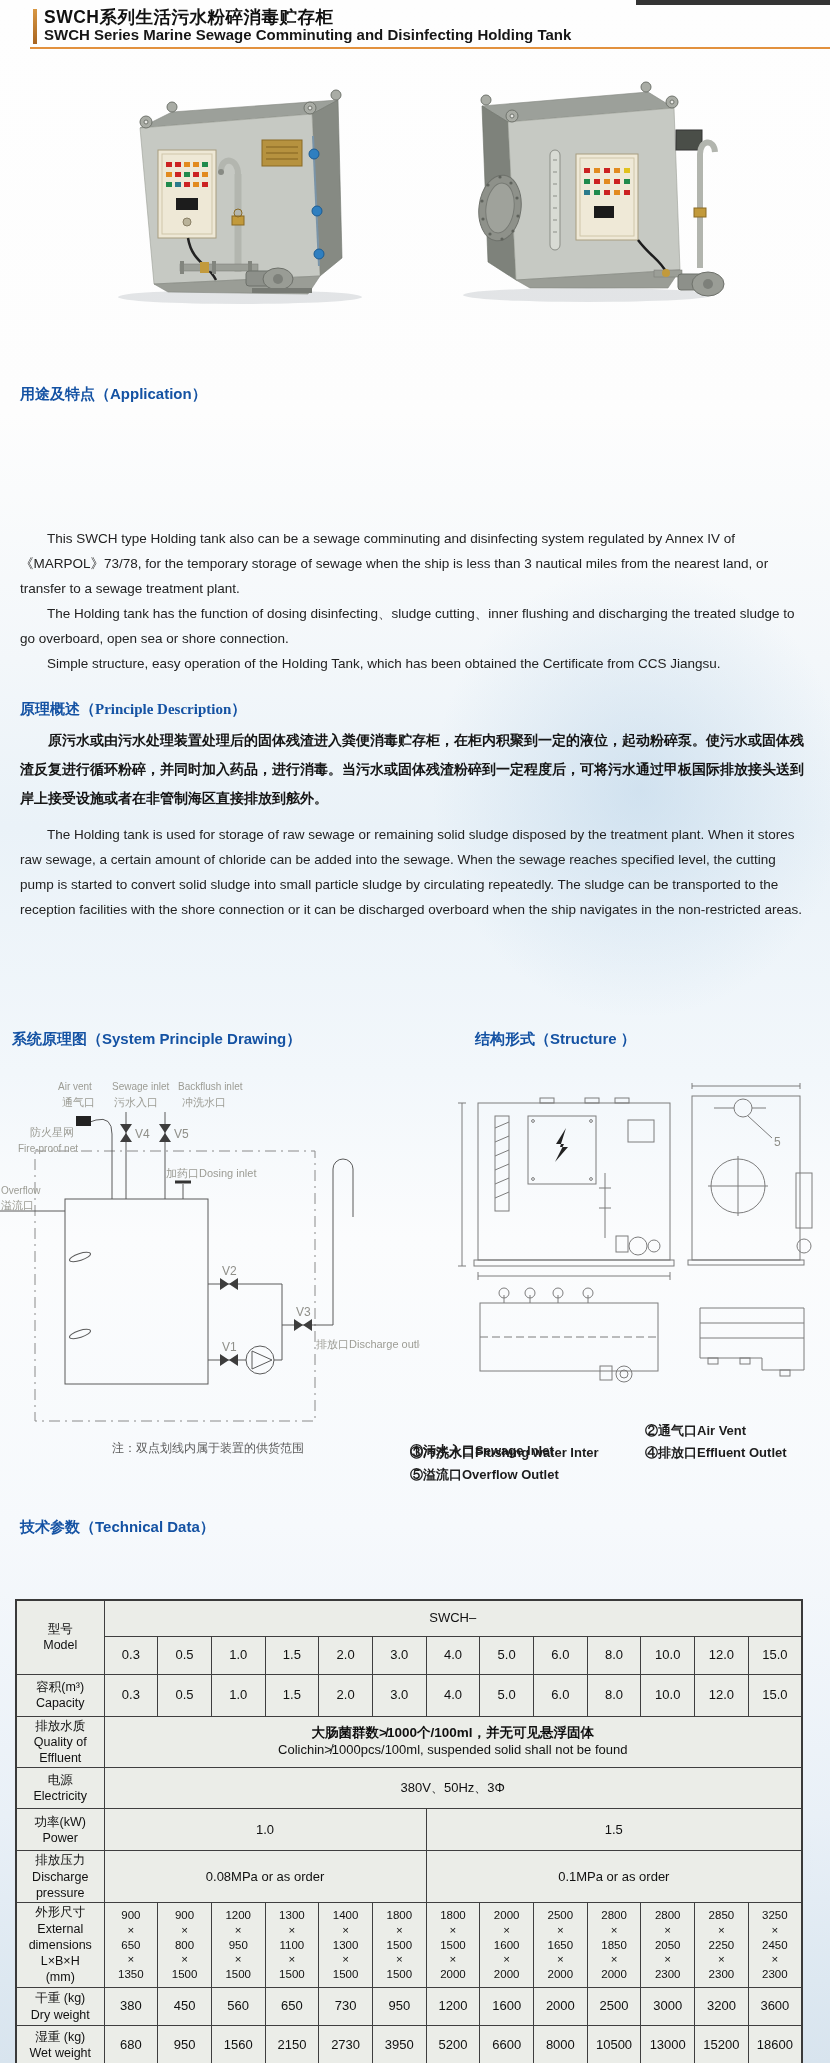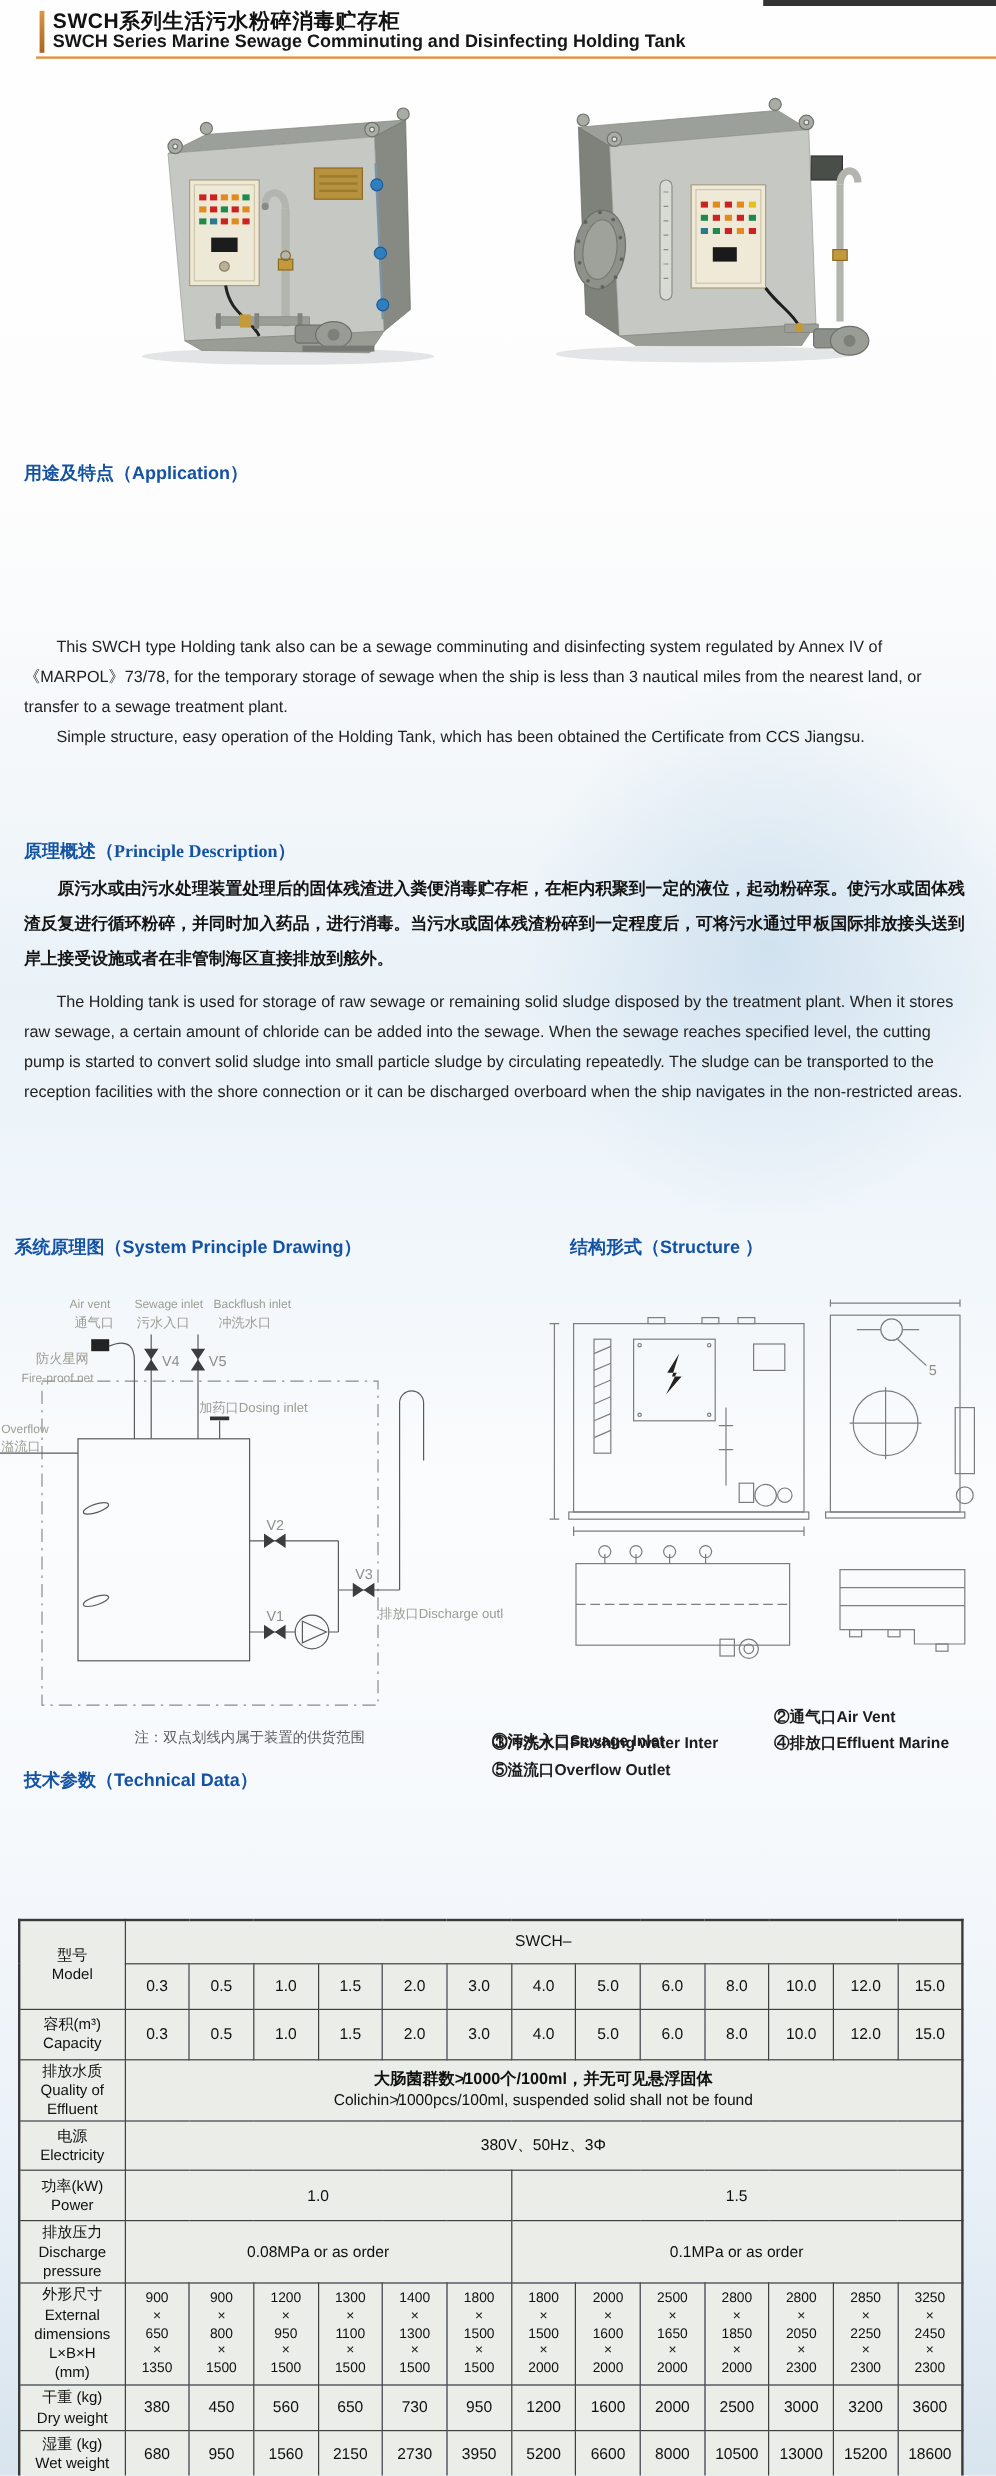--- a/index.html
+++ b/index.html
@@ -197,20 +197,21 @@
       <circle cx="258" cy="215" r="4" fill="#c29a3c"></circle>
       <rect x="270" y="216" width="26" height="16" rx="3" fill="#8d908a" stroke="#6d706a"></rect>
       <ellipse cx="300" cy="226" rx="16" ry="12" fill="#9a9d96" stroke="#6d706a"></ellipse>
       <circle cx="300" cy="226" r="5" fill="#7d807a"></circle>
     </g>
   </svg>
 
   <div class="abs sec-h" style="left:20px;top:385px;">用途及特点（Application）</div>
   <div class="abs en-block" style="left:20px;top:526px;">
     <p>This SWCH type Holding tank also can be a sewage comminuting and disinfecting system regulated by Annex IV of 《MARPOL》73/78, for the temporary storage of sewage when the ship is less than 3 nautical miles from the nearest land, or transfer to a sewage treatment plant.</p>
+    <p>The Holding tank has the function of dosing disinfecting、sludge cutting、inner flushing and discharging the treated sludge to go overboard, open sea or shore connection.</p>
     <p>Simple structure, easy operation of the Holding Tank, which has been obtained the Certificate from CCS Jiangsu.</p>
   </div>
 
   <div class="abs sec-h" style="left:20px;top:700px;font-family:Liberation Serif, serif;">原理概述（Principle Description）</div>
   <div class="abs cn-block" style="left:20px;top:726px;">
     <p>原污水或由污水处理装置处理后的固体残渣进入粪便消毒贮存柜，在柜内积聚到一定的液位，起动粉碎泵。使污水或固体残渣反复进行循环粉碎，并同时加入药品，进行消毒。当污水或固体残渣粉碎到一定程度后，可将污水通过甲板国际排放接头送到岸上接受设施或者在非管制海区直接排放到舷外。</p>
   </div>
   <div class="abs en-block" style="left:20px;top:822px;">
     <p>The Holding tank is used for storage of raw sewage or remaining solid sludge disposed by the treatment plant. When it stores raw sewage, a certain amount of chloride can be added into the sewage. When the sewage reaches specified level, the cutting pump is started to convert solid sludge into small particle sludge by circulating repeatedly. The sludge can be transported to the reception facilities with the shore connection or it can be discharged overboard when the ship navigates in the non-restricted areas.</p>
   </div>
@@ -328,24 +329,24 @@
           <rect x="340" y="280" width="10" height="6"></rect>
           <rect x="380" y="292" width="10" height="6"></rect>
       </g>
     </g>
     <text class="vlab" x="374" y="68">5</text>
   </svg>
 
   <div class="abs legend-item" style="left:410px;top:1422px;margin-top:20px;">①污水入口Sewage Inlet</div>
   <div class="abs legend-item" style="left:645px;top:1422px;">②通气口Air Vent</div>
   <div class="abs legend-item" style="left:410px;top:1444px;">③冲洗水口Flushing water Inter</div>
-  <div class="abs legend-item" style="left:645px;top:1444px;">④排放口Effluent Marine</div>
+  <div class="abs legend-item" style="left:645px;top:1444px;">④排放口Effluent Outlet</div>
   <div class="abs legend-item" style="left:410px;top:1466px;">⑤溢流口Overflow Outlet</div>
 
-  <div class="abs sec-h" style="left:20px;top:1474px;text-align:right;">技术参数（Technical Data）</div>
+  <div class="abs sec-h" style="left:20px;top:1518px;text-align:right;">技术参数（Technical Data）</div>
 
   <table class="abs tech-table" style="left:15px;top:1566px;">
     <colgroup>
         <col style="width:88px">
         <col span="13">
       </colgroup>
     <tbody>
     <tr style="height:36px">
       <td class="lbl pre" rowspan="2">型号
 Model</td>

